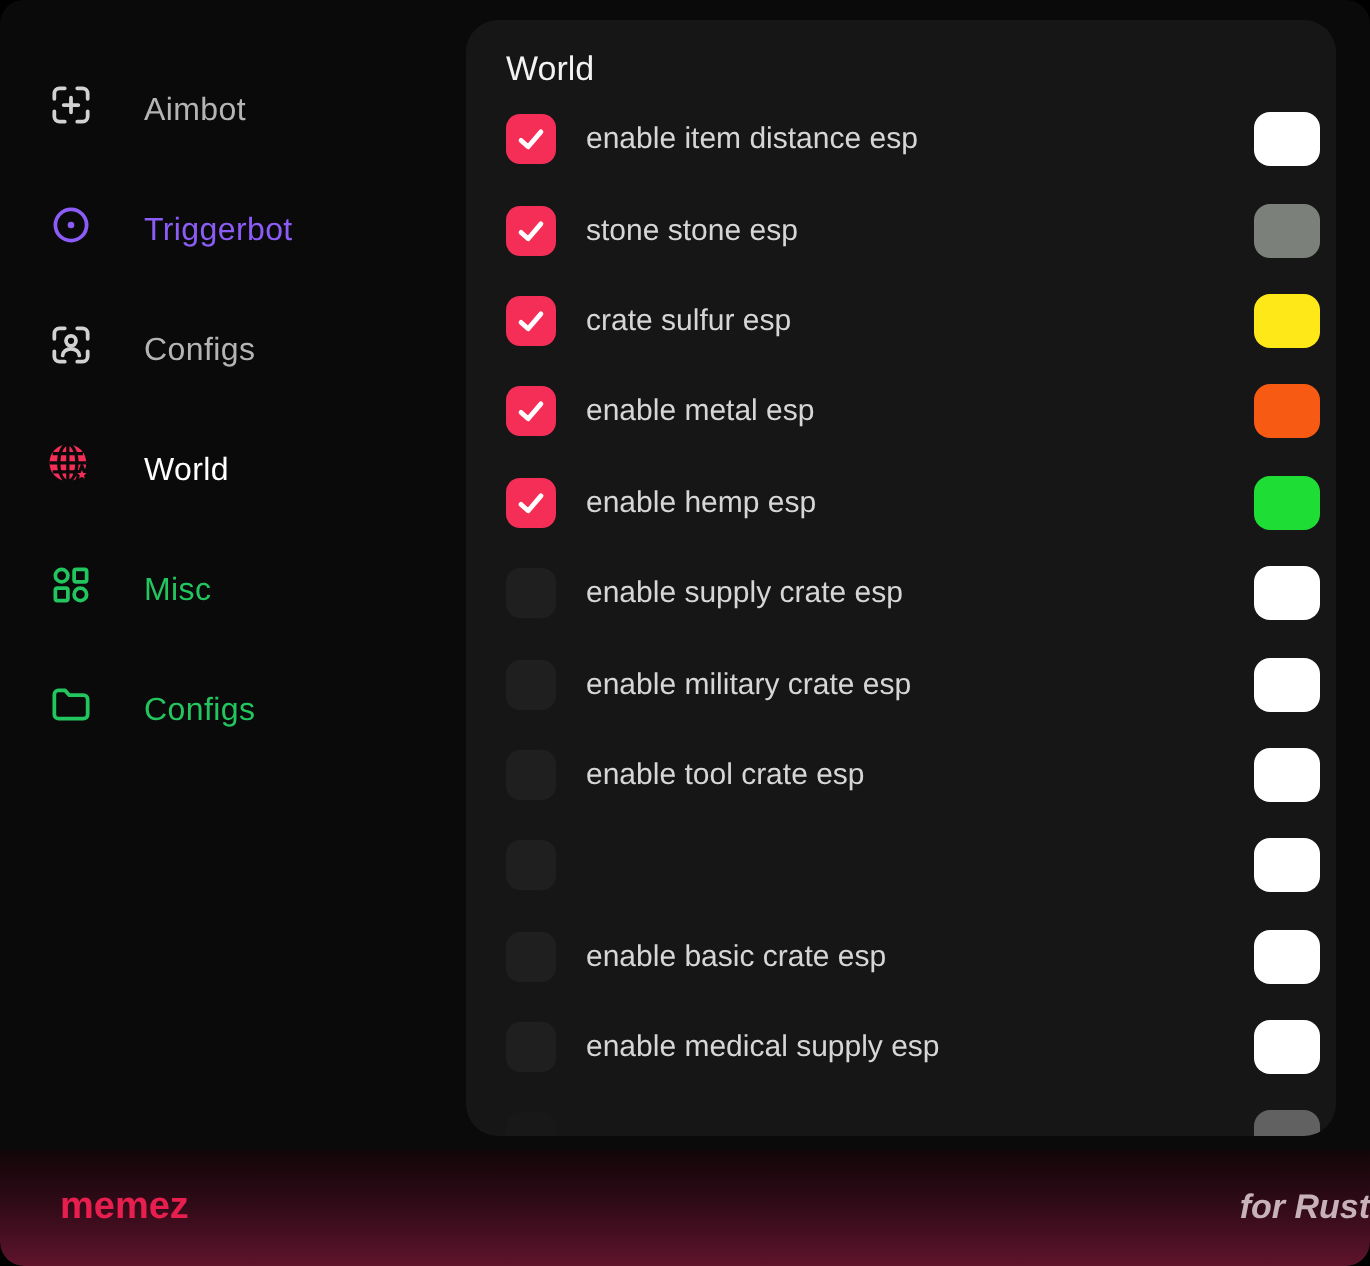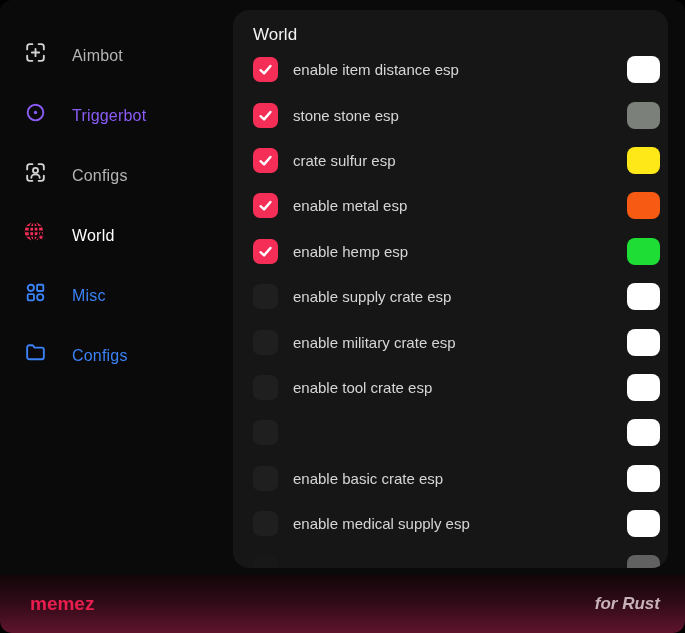--- a/index.html
+++ b/index.html
@@ -9,39 +9,39 @@
   
   .sidebar{position:absolute;left:0;top:5px;width:233px;}
   .side-item{height:60px;display:flex;align-items:flex-end;padding-left:22px;cursor:pointer;
     font-size:16px;letter-spacing:.2px;}
   .side-item .icon{width:26px;height:26px;margin-right:24px;display:flex;
     align-items:center;justify-content:center;flex:0 0 26px;}
   .side-item.normal{color:#b4b4b4;}
   .side-item.normal .icon{color:#d2d2d2;}
   .side-item.dim{color:#8b5cf6;}
   .side-item.active{color:#ffffff;font-weight:500;}
-  .side-item.muted{color:#3b82f6;}
+  .side-item.muted{color:#22c55e;}
   
   .card{position:absolute;left:233px;top:10px;width:435px;height:558px;background:#161616;
     border-radius:16px;overflow:hidden;}
   .card-title{margin:12px 0 0 20px;line-height:25px;font-size:17px;font-weight:500;color:#f2f2f2;}
   .row{height:45.4px;display:flex;align-items:center;padding:0 8px 0 20px;}
   .checkbox{width:25px;height:25px;border-radius:7px;flex:0 0 25px;display:flex;
     align-items:center;justify-content:center;cursor:pointer;}
   .checkbox.checked{background:#f52e58;}
   .checkbox.unchecked{background:#1f1f1f;}
   .row-label{margin-left:15px;font-size:15px;color:#d6d6d6;}
   .swatch{margin-left:auto;width:33px;height:27px;border-radius:8px;cursor:pointer;}
   .partial-swatch{opacity:.85;}
   
   .footer{position:absolute;left:0;bottom:0;width:100%;height:58px;
     background:linear-gradient(180deg,#120608 0%,#2e0a17 45%,#5f142c 100%);
     border-radius:0 0 12px 12px;display:flex;align-items:center;text-align:right;}
   .brand{margin-left:30px;font-size:19px;font-weight:700;color:#e81e4e;}
-  .brand-sub{margin-left:auto;margin-right:25px;font-size:17px;font-weight:700;
+  .brand-sub{margin-left:auto;font-size:17px;font-weight:700;
     font-style:italic;color:#c7b2b9;}
   svg{display:block;}
 </style>
 </head>
 <body>
 
 <div class="window">
 
   <aside class="sidebar">
 

